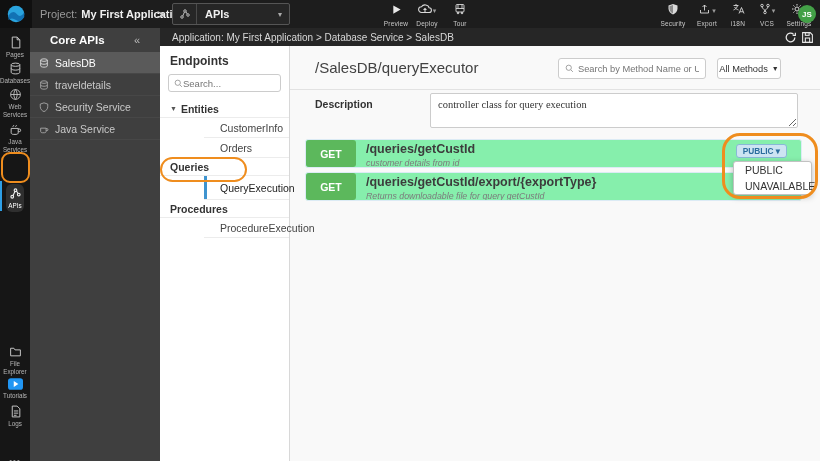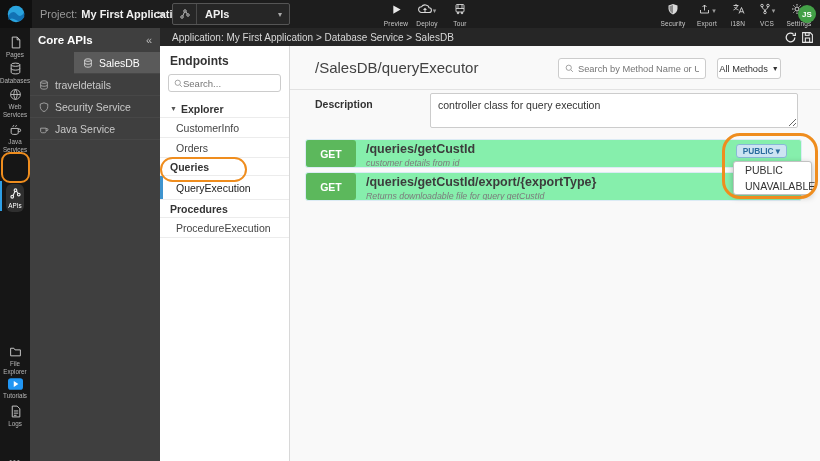--- a/index.html
+++ b/index.html
@@ -28,55 +28,55 @@
   .rail { position:absolute; left:0; top:28px; width:30px; height:433px; background:#161616; z-index:4; }
   .rail-item { position:absolute; left:0; width:30px; display:flex; flex-direction:column; align-items:center; gap:2px; color:#b9b9b9; cursor:pointer; }
   .rail-item .lbl { font-size:6.3px; color:#b5b5b5; text-align:center; line-height:1.25; }
   .rail-item.active { color:#fff; }
   .rail-item.active .inner { background:#2f2f2f; border-radius:6px; padding:3px 2px 2px; }
   .active-bar { position:absolute; left:0; top:153px; width:2px; height:30px; background:#2e9fe6; }
   .rail-dots { position:absolute; left:0; top:428px; width:30px; text-align:center; color:#9a9a9a; font-size:8px; letter-spacing:1px; cursor:pointer; }
 
   
   .coreapis { position:absolute; left:30px; top:28px; width:130px; height:433px; background:#3f3f3f; z-index:3; }
-  .coreapis .hdr { height:24px; display:flex; align-items:center; padding:0 8px; }
+  .coreapis .hdr { height:24px; display:flex; align-items:center; padding:0 20px; }
   .coreapis .hdr .t { flex:1; font-size:11.5px; font-weight:bold; color:#fff; }
   .coreapis .hdr .collapse { color:#bbb; font-size:11px; cursor:pointer; }
   .ca-item { height:22px; display:flex; align-items:center; gap:6px; padding:0 9px; font-size:10.5px; color:#c9c9c9; border-bottom:1px solid #474747; cursor:pointer; }
   .ca-item .ci { color:#b0b0b0; }
-  .ca-item.sel { background:#5a5a5a; color:#fff;margin-left:44px; }
+  .ca-item.sel { background:#5a5a5a; color:#fff; }
   .ca-item.sel .ci { color:#e6e6e6; }
 
   
   .bcrumb { position:absolute; left:160px; top:28px; width:660px; height:18px; background:#262626; display:flex; align-items:center; z-index:3; }
   .bcrumb .txt { flex:1; padding-left:12px; font-size:10px; color:#d8d8d8; }
   .bcrumb .acts { display:flex; gap:4px; padding-right:6px; }
   .bcrumb .acts .b { color:#e8e8e8; cursor:pointer; display:flex; align-items:center; }
 
   
   .endpoints { position:absolute; left:160px; top:46px; width:130px; height:415px; background:#fff; border-right:1px solid #d8d8d8; z-index:2; }
   .ep-title { padding:8px 10px 6px; font-size:12px; font-weight:bold; color:#333; }
   .ep-search { margin:0 8px 8px; height:18px; border:1px solid #ccc; border-radius:3px; display:flex; align-items:center; padding:0 5px; background:#fff; }
   .ep-search input { border:0; outline:0; width:86px; font-size:9.5px; color:#555; font-family:"Liberation Sans",sans-serif; background:transparent; }
   .ep-sec { height:18px; display:flex; align-items:center; gap:4px; padding:0 10px; font-size:10.5px; font-weight:bold; color:#333; border-bottom:1px solid #ececec; cursor:pointer; }
   .ep-sec .car { font-size:7px; color:#555; }
-  .ep-row { position:relative; height:20px; display:flex; align-items:center; padding:0 10px 0 16px; font-size:10.5px; color:#444; border-bottom:1px solid #ececec; cursor:pointer; }
+  .ep-row { position:relative; height:20px; display:flex; align-items:center; padding:0 10px 0 16px; font-size:10.5px; color:#444; border-bottom:1px solid #ececec; cursor:pointer;margin-left:44px; }
   .ep-row.sel { color:#222; }
   .ep-row.sel .selbar { position:absolute; left:0; top:0; width:3px; height:100%; background:#3f94cf; }
 
   
   .main { position:absolute; left:290px; top:46px; width:530px; height:415px; background:#f9f9f9; z-index:1; }
   .m-hdr { position:absolute; left:0; top:0; width:530px; height:44px; border-bottom:1px solid #e2e2e2; }
   .m-title { position:absolute; left:25px; top:13px; font-size:15px; color:#424242; }
   .m-search { position:absolute; left:268px; top:12px; width:148px; height:21px; background:#fff; border:1px solid #ccc; border-radius:3px; display:flex; align-items:center; padding:0 6px; gap:4px; }
   .m-search input { border:0; outline:0; flex:1; font-size:9.3px; color:#666; font-family:"Liberation Sans",sans-serif; background:transparent; }
   .m-methods { position:absolute; left:427px; top:12px; width:64px; height:21px; background:#fff; border:1px solid #ccc; border-radius:3px; font-size:9.3px; color:#333; display:flex; align-items:center; justify-content:center; gap:4px; cursor:pointer; }
   .m-methods .car { font-size:7px; }
   .desc-lbl { position:absolute; left:25px; top:52px; font-size:10.5px; font-weight:bold; color:#333; }
-  .desc-box { position:absolute; left:140px; top:47px; width:368px; height:35px; background:#fff; border:1px solid #ccc; border-radius:2px; font-size:10.5px; color:#333; padding:5px 7px; resize:vertical; font-family:Liberation Sans, sans-serif; outline:none; }
+  .desc-box { position:absolute; left:140px; top:47px; width:368px; height:35px; background:#fff; border:1px solid #ccc; border-radius:2px; font-size:10.5px; color:#333; padding:5px 7px; resize:vertical; font-family:Liberation Serif, serif; outline:none; }
   .api-row { position:absolute; left:15px; width:497px; height:29px; background:#86efac; border:1px solid #dcebf5; border-radius:3px; display:flex; align-items:stretch; cursor:pointer; }
   .api-row .method { width:50px; background:#5cb85c; border-radius:3px; color:#fff; font-size:10.5px; font-weight:bold; display:flex; align-items:center; justify-content:center; }
   .api-row .info { flex:1; padding:3px 0 16px 10px; overflow:hidden; }
   .api-row .path { font-size:12.5px; font-weight:bold; color:#3c3c3c; line-height:1.1; }
   .api-row .desc { font-size:8.8px; font-style:italic; color:#7b7b7b; margin-top:1px; }
   .row1 { top:93px; } .row2 { top:126px; }
   .access-btn { position:absolute; right:14px; top:4px; height:14px; padding:0 6px; background:#cde4f2; border:1px solid #88b9d6; border-radius:3px; font-size:8.3px; font-weight:bold; color:#2a6d9e; display:flex; align-items:center; cursor:pointer; }
   .access-dd { position:absolute; left:443px; top:115px; width:79px; background:#fff; border:1px solid #c2c2c2; border-radius:3px; box-shadow:0 2px 6px rgba(0,0,0,.25); z-index:6; }
   .access-dd .opt { height:16px; display:flex; align-items:center; padding-left:11px; font-size:10.5px; color:#333; cursor:pointer; }
   .bottom-line { position:absolute; left:160px; top:455px; width:660px; height:1px; background:#e3e3e3; }
@@ -331,21 +331,21 @@
     <div class="ep-title">Endpoints</div>
     <div class="ep-search">
       <svg width="9" height="9" viewBox="0 0 24 24" fill="none" stroke="#999" stroke-width="2.4">
         <circle cx="10" cy="10" r="7"></circle>
           <path d="M15.5 15.5 L21 21"></path>
       </svg>
       <input placeholder="Search..." style="">
     </div>
     <div class="ep-sec">
       <span class="car">▼</span>
-      <span>Explorer</span>
+      <span>Entities</span>
     </div>
     <div class="ep-row">
         <span>CustomerInfo</span>
       </div>
     <div class="ep-row">
         <span>Orders</span>
       </div>
     <div class="ep-sec">
         <span>Queries</span>
       </div>

